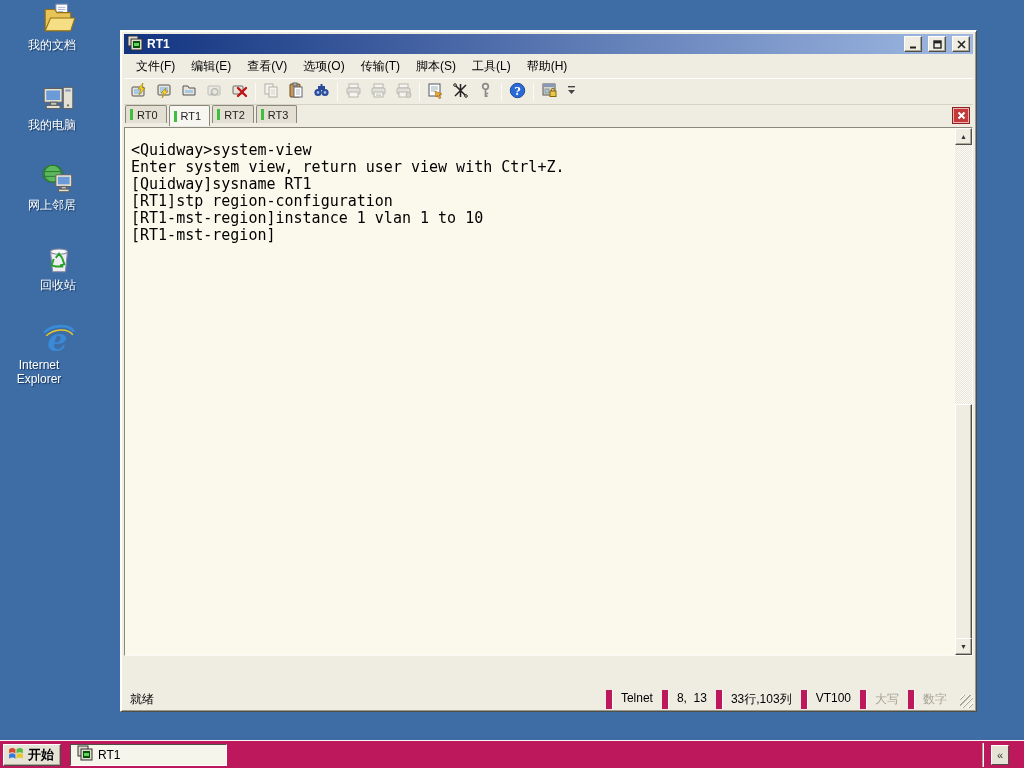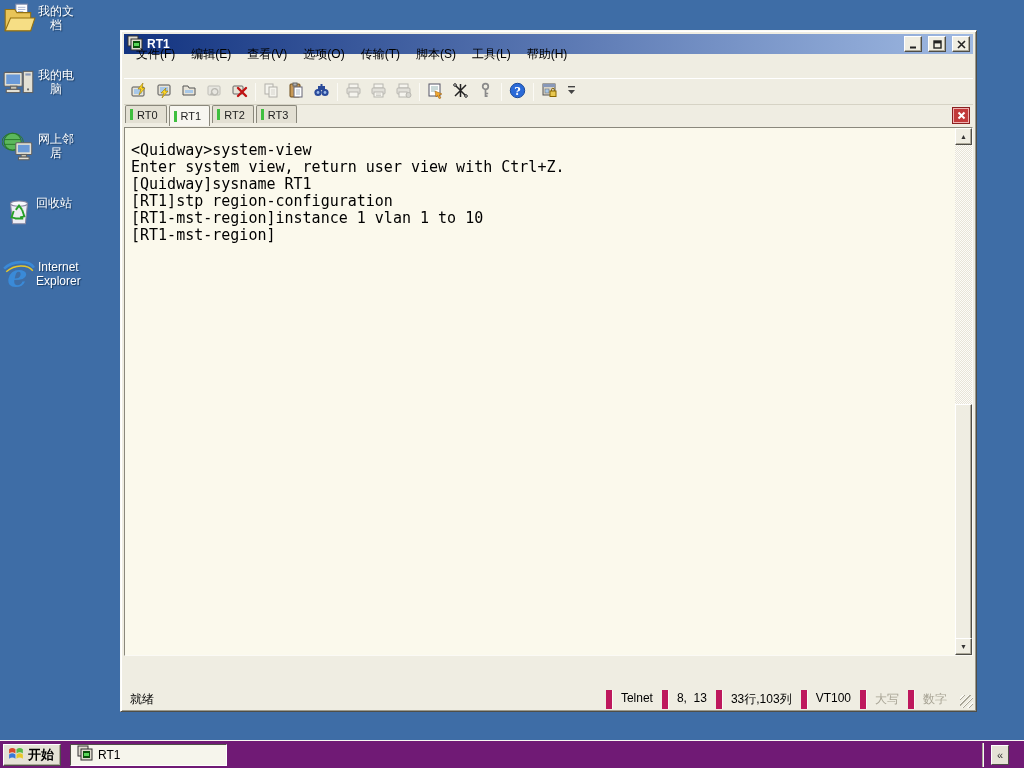--- a/index.html
+++ b/index.html
@@ -9,21 +9,21 @@
     background:#3E6DA6;
     font-family:"Liberation Sans","DejaVu Sans",sans-serif;
     font-size:12px;
   }
 
   
   .desktop-icons {
     position:absolute; left:2px; top:2px; width:74px;
     display:flex; flex-direction:column; gap:30px; z-index:1;
   }
-  .desk-icon { width:74px; display:flex; flex-direction:row; align-items:flex-start; cursor:default; }
+  .desk-icon { width:74px; display:flex; flex-direction:column; align-items:flex-end; cursor:default; }
   .desk-icon .di-img { width:34px; height:34px; }
   .desk-icon .di-label {
     margin-top:2px; color:#fff; font-size:12px; text-align:center; line-height:14px;
     text-shadow:1px 1px 1px #17375c;
   }
 
   
   .window {
     position:absolute; left:120px; top:30px; width:857px; height:682px;
     background:#EFEDE2;
@@ -37,21 +37,21 @@
     display:flex; align-items:center; padding:0 3px; gap:4px;
   }
   .title-text { color:#fff; font-weight:bold; font-size:12px; flex:1; }
   .win-btn {
     width:18px; height:16px; margin-left:2px; background:#EFEDE2;
     border:1px solid; border-color:#FFFFFF #4F4E47 #4F4E47 #FFFFFF;
     box-shadow: inset -1px -1px 0 #ACA899;
     display:flex; align-items:center; justify-content:center;
   }
 
-  .menubar { height:21px; flex:0 0 21px; display:flex; align-items:flex-end; padding:12px 4px; }
+  .menubar { height:21px; flex:0 0 21px; display:flex; align-items:center; padding:12px 4px; }
   .menu-item { padding:3px 8px; white-space:nowrap; }
 
   .toolbar {
     height:27px; flex:0 0 27px; display:flex; align-items:center; padding:0 3px;
     border-top:1px solid #FFFFFF; border-bottom:1px solid #D6D3C5;
   }
   .tb-btn { width:25px; height:24px; display:flex; align-items:center; justify-content:center; }
   .tb-btn.disabled svg { filter:grayscale(1) opacity(0.4); }
   .tb-sep { width:1px; height:18px; background:#B0AD9F; border-right:1px solid #FBFAF5; margin:0 3px; }
   .tb-overflow { width:14px; height:24px; display:flex; align-items:center; justify-content:center; margin-left:2px; }
@@ -110,21 +110,21 @@
   .sb-panel { padding:1px 9px; white-space:pre; border-left:6px solid #be185d; box-shadow:inset 1px 0 0 #FBFAF5; }
   .sb-panel.dim { color:#A8A495; }
   .resize-grip {
     width:13px; height:13px; align-self:flex-end; margin-left:4px;
     background:repeating-linear-gradient(135deg,transparent 0 2px,#FBFAF5 2px 3px,#A9A698 3px 4px);
   }
 
   
   .taskbar {
     position:absolute; left:0; bottom:0; width:1024px; height:28px;
-    background:#701a75; border-top:1px solid #F8F7F2;
+    background:#be185d; border-top:1px solid #F8F7F2;
     display:flex; align-items:center; padding:0 3px; z-index:3;
   }
   .start-btn {
     height:22px; display:flex; align-items:center; gap:2px; padding:0 6px 0 3px;
     background:#E5E2D6; border:1px solid; border-color:#FFFFFF #4F4E47 #4F4E47 #FFFFFF;
     box-shadow: inset -1px -1px 0 #ACA899;
     font-weight:bold; font-size:13px;
   }
   .task-btn {
     height:22px; width:157px; margin-left:9px;

